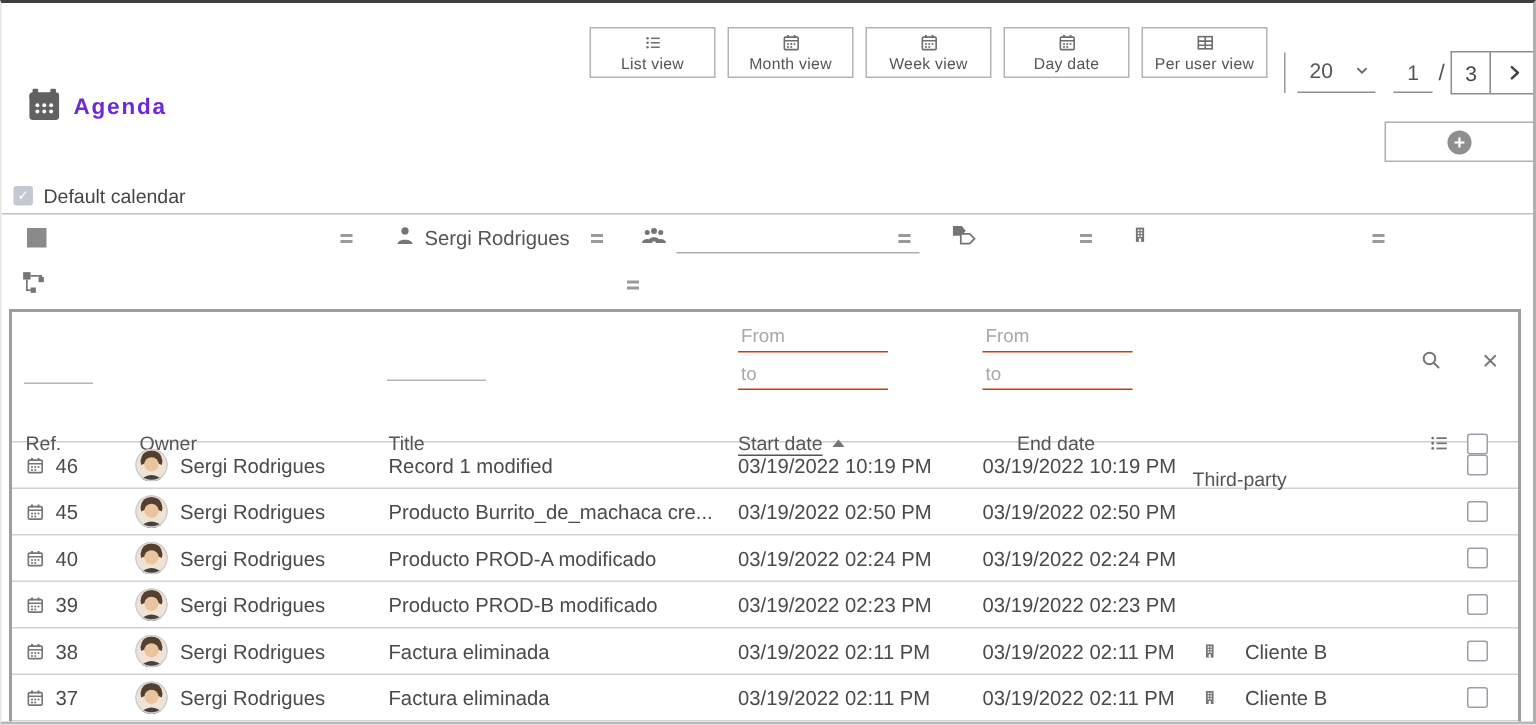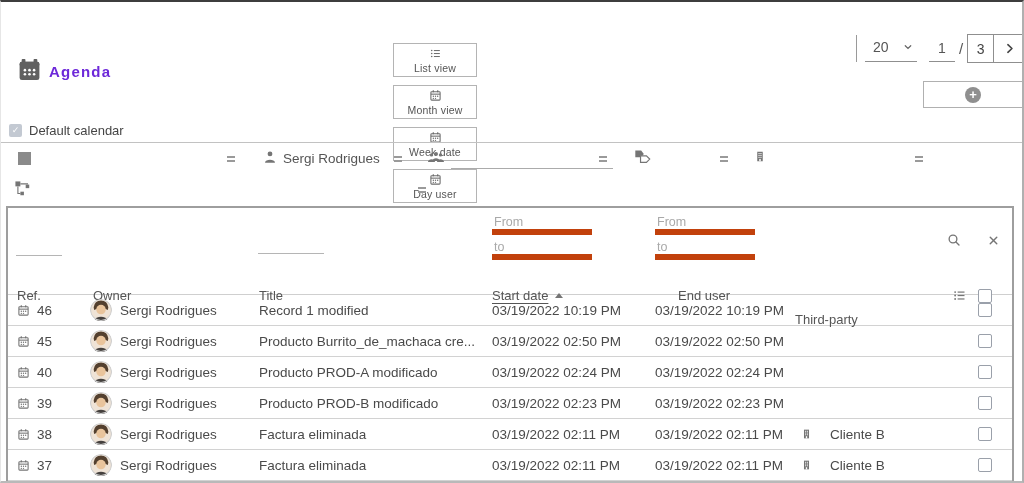--- a/index.html
+++ b/index.html
@@ -10,21 +10,21 @@
     font-family: "Liberation Sans", sans-serif;
     border-top: 2px solid #3e3e3e; border-right: 2px solid #b0b0b0;
     border-bottom: 2px solid #b9b9b9; border-left: 1px solid #e6e6e6;
   }
   .abs { position: absolute; }
   svg.ic { display: block; }
   
   .app-title { left: 48px; top: 61px; font-size: 15px; letter-spacing: 1.2px; color: #6d28d9; font-weight: 600; }
   .app-cal { left: 16px; top: 55px; }
   
-  .views { left: 392px; top: 41px; display: flex; gap: 8px; flex-direction: column; }
+  .views { left: 392px; top: 16px; display: flex; gap: 8px; }
   .view-btn {
     width: 84px; height: 34px; background: #fff; border: 1px solid #b4b4b4;
     display: flex; flex-direction: column; align-items: center; justify-content: center;
     gap: 2px; cursor: pointer; color: #6e6e6e;
   }
   .view-btn .lbl { font-size: 10.5px; color: #555; letter-spacing: .2px; white-space: nowrap; }
   
   .pager-sep { left: 855px; top: 33px; width: 1px; height: 27px; background: #9a9a9a; }
   .pager { left: 864px; top: 32px; display: flex; align-items: center; height: 29px; }
   .pgsize { width: 52px; height: 26px; border-bottom: 1px solid #8f8f8f; display: flex; align-items: center; justify-content: space-between; padding: 0 3px 2px 8px; cursor: pointer; }
@@ -42,21 +42,21 @@
   .defcal .lbl { font-size: 13px; color: #454545; }
   .hdiv { left: 0; right: 0; top: 140px; height: 1px; background: #c2c2c2; }
   
   .eq { width: 8px; height: 6px; border-top: 2px solid #9a9a9a; border-bottom: 2px solid #9a9a9a; display: inline-block; }
   .owner-name { left: 282px; top: 149px; font-size: 13.5px; color: #555; }
   .fb-input { border: none; border-bottom: 1px solid #ababab; background: transparent; outline: none; font-size: 13px; font-family: "Liberation Sans", sans-serif; }
   
   .tbl { left: 5px; top: 204px; width: 1008px; height: 290px; border: 2px solid #9e9e9e; background: #fff; }
   .t-filters { position: relative; height: 56px; }
   .u-line { position: absolute; border-bottom: 1px solid #b5b5b5; height: 18px; }
-  .mini-in { position: absolute; border: none; border-bottom: 6px solid #c2410c; width: 100px; height: 21px; font-size: 12.5px; color: #777; outline: none; background: transparent; font-family: "Liberation Sans", sans-serif; padding-left: 2px; }
+  .mini-in { position: absolute; border: none; border-bottom: 1px solid #c2410c; width: 100px; height: 21px; font-size: 12.5px; color: #777; outline: none; background: transparent; font-family: "Liberation Sans", sans-serif; padding-left: 2px; }
   .mini-in::placeholder { color: #a9a9a9; }
   .grid7 { display: grid; grid-template-columns: 76px 166px 234px 163px 142px 155px 1fr; align-items: center; }
   .t-header { height: 31px; border-bottom: 1px solid #cfcfcf; font-size: 13px; color: #555; }
   .t-header > div { display: flex; align-items: center; }
   .th-ref { padding-left: 9px; }
   .th-owner { padding-left: 9px; }
   .th-title { padding-left: 9px; }
   .th-start { padding-left: 8px; gap: 7px; cursor: pointer; }
   .th-start .txt { text-decoration: underline; text-underline-offset: 3px; }
   .sort-asc { width: 0; height: 0; border-left: 4.5px solid transparent; border-right: 4.5px solid transparent; border-bottom: 5.5px solid #757575; }
@@ -155,29 +155,29 @@
           </svg>
         </span>
       <span class="lbl">Month view</span>
     </button>
     <button class="view-btn">
       <span>
           <svg class="ic" width="13" height="13">
             <use href="#sym-cal"></use>
           </svg>
         </span>
-      <span class="lbl">Week date</span>
+      <span class="lbl">Week view</span>
     </button>
     <button class="view-btn">
       <span>
           <svg class="ic" width="13" height="13">
             <use href="#sym-cal"></use>
           </svg>
         </span>
-      <span class="lbl">Day user</span>
+      <span class="lbl">Day date</span>
     </button>
     <button class="view-btn">
       <span>
         <svg class="ic" width="13" height="13" viewBox="0 0 24 24" stroke="currentColor" fill="none" stroke-width="2">
           <rect x="3.5" y="4.5" width="17" height="15"></rect>
           <line x1="3.5" y1="10" x2="20.5" y2="10"></line>
             <line x1="3.5" y1="15" x2="20.5" y2="15"></line>
           <line x1="12" y1="4.5" x2="12" y2="19.5"></line>
         </svg>
       </span>
@@ -288,21 +288,21 @@
     </div>
 
     <div class="t-header grid7">
       <div class="th-ref">Ref.</div>
       <div class="th-owner">Owner</div>
       <div class="th-title">Title</div>
       <div class="th-start">
         <span class="txt">Start date</span>
         <span class="sort-asc"></span>
       </div>
-      <div class="th-end">End user</div>
+      <div class="th-end">End date</div>
       <div class="th-tp">Third-party</div>
       <div class="th-ctrl">
         <span style="cursor:pointer;color:#757575">
           <svg class="ic" width="15" height="15">
               <use href="#sym-list"></use>
             </svg>
         </span>
         <span class="cbx"></span>
       </div>
     </div>

